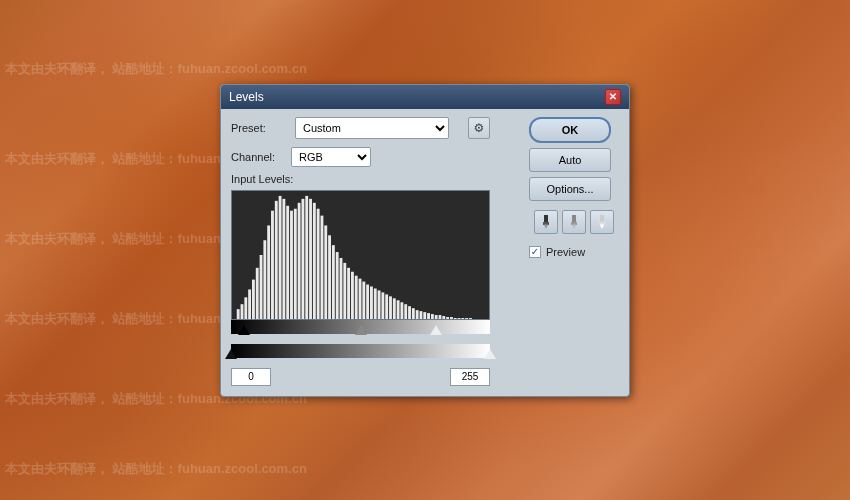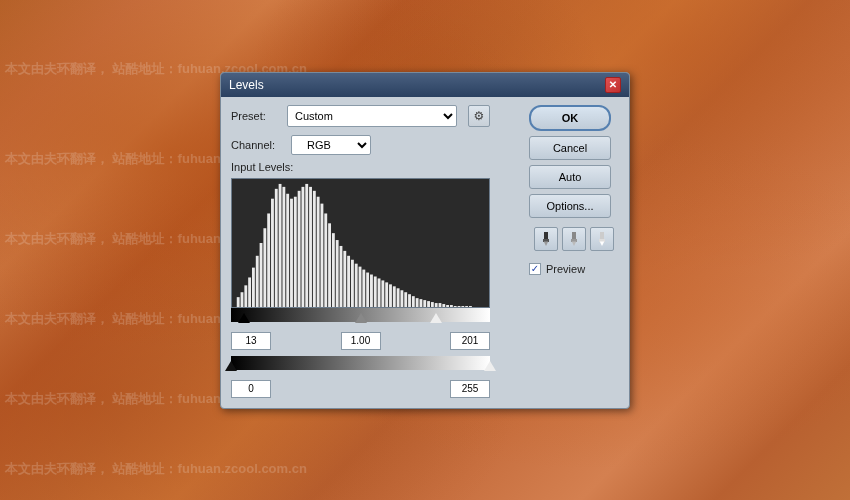--- a/index.html
+++ b/index.html
@@ -105,21 +105,21 @@
       width: 90px;
       display: flex;
       flex-direction: column;
       gap: 5px;
       margin-left: 29px;
     }
 
     .preset-row {
       display: flex;
       align-items: center;
-      gap: 11px;
+      gap: 19px;
       margin-bottom: 8px;
     }
 
     .preset-label {
       font-size: 11px;
       color: #222;
       min-width: 45px;
     }
 
     .preset-select {
@@ -158,21 +158,21 @@
       color: #222;
       min-width: 55px;
     }
 
     .channel-select {
       width: 80px;
       height: 20px;
       border: 1px solid #8a9aa8;
       background: white;
       font-size: 11px;
-      padding: 1px 11px;
+      padding: 1px 3px;
       border-radius: 2px;
     }
 
     .input-levels-label {
       font-size: 11px;
       color: #222;
       margin-bottom: 5px;
     }
 
     .histogram-container {
@@ -484,44 +484,38 @@
           <div class="input-slider-track" style="height:14px;position:relative;">
 
             <div class="tri-up" style="border-bottom-color:#000;left:5%;"></div>
 
             <div class="tri-up" style="border-bottom-color:#888;left:50%;"></div>
 
             <div class="tri-up" style="border-bottom-color:#eee;left:79%;"></div>
           </div>
         </div>
 
-        <div class="slider-values">
-          <input class="slider-value-box" type="text" value="13" style="">
-          <input class="slider-value-mid" type="text" value="1.00" style="">
-          <input class="slider-value-box" type="text" value="201" style="">
-        </div>
 
 
         <div class="output-slider-area">
           <div class="output-slider-track" style="height:14px;position:relative;">
             <div class="tri-up" style="border-bottom-color:#111;left:0%;"></div>
             <div class="tri-up" style="border-bottom-color:#eee;left:100%;"></div>
           </div>
         </div>
 
         <div class="output-values">
           <input class="output-value-box" type="text" value="0" style="">
           <input class="output-value-box" type="text" value="255" style="">
         </div>
 
       </div>
 
       <div class="right-panel">
         <div class="ok-btn">OK</div>
-        <div class="dialog-btn">Cancel</div>
         <div class="dialog-btn">Auto</div>
         <div class="dialog-btn">Options...</div>
 
         <div class="eyedropper-row">
           <div class="eyedropper-btn" title="Set Black Point">
             <svg width="14" height="14" viewBox="0 0 14 14">
               <rect x="5" y="0" width="4" height="8" fill="#333"></rect>
               <rect x="4" y="7" width="6" height="3" fill="#555"></rect>
               <rect x="5" y="9" width="4" height="1" fill="#777"></rect>
               <polygon points="5,10 9,10 7,14" fill="#999"></polygon>

